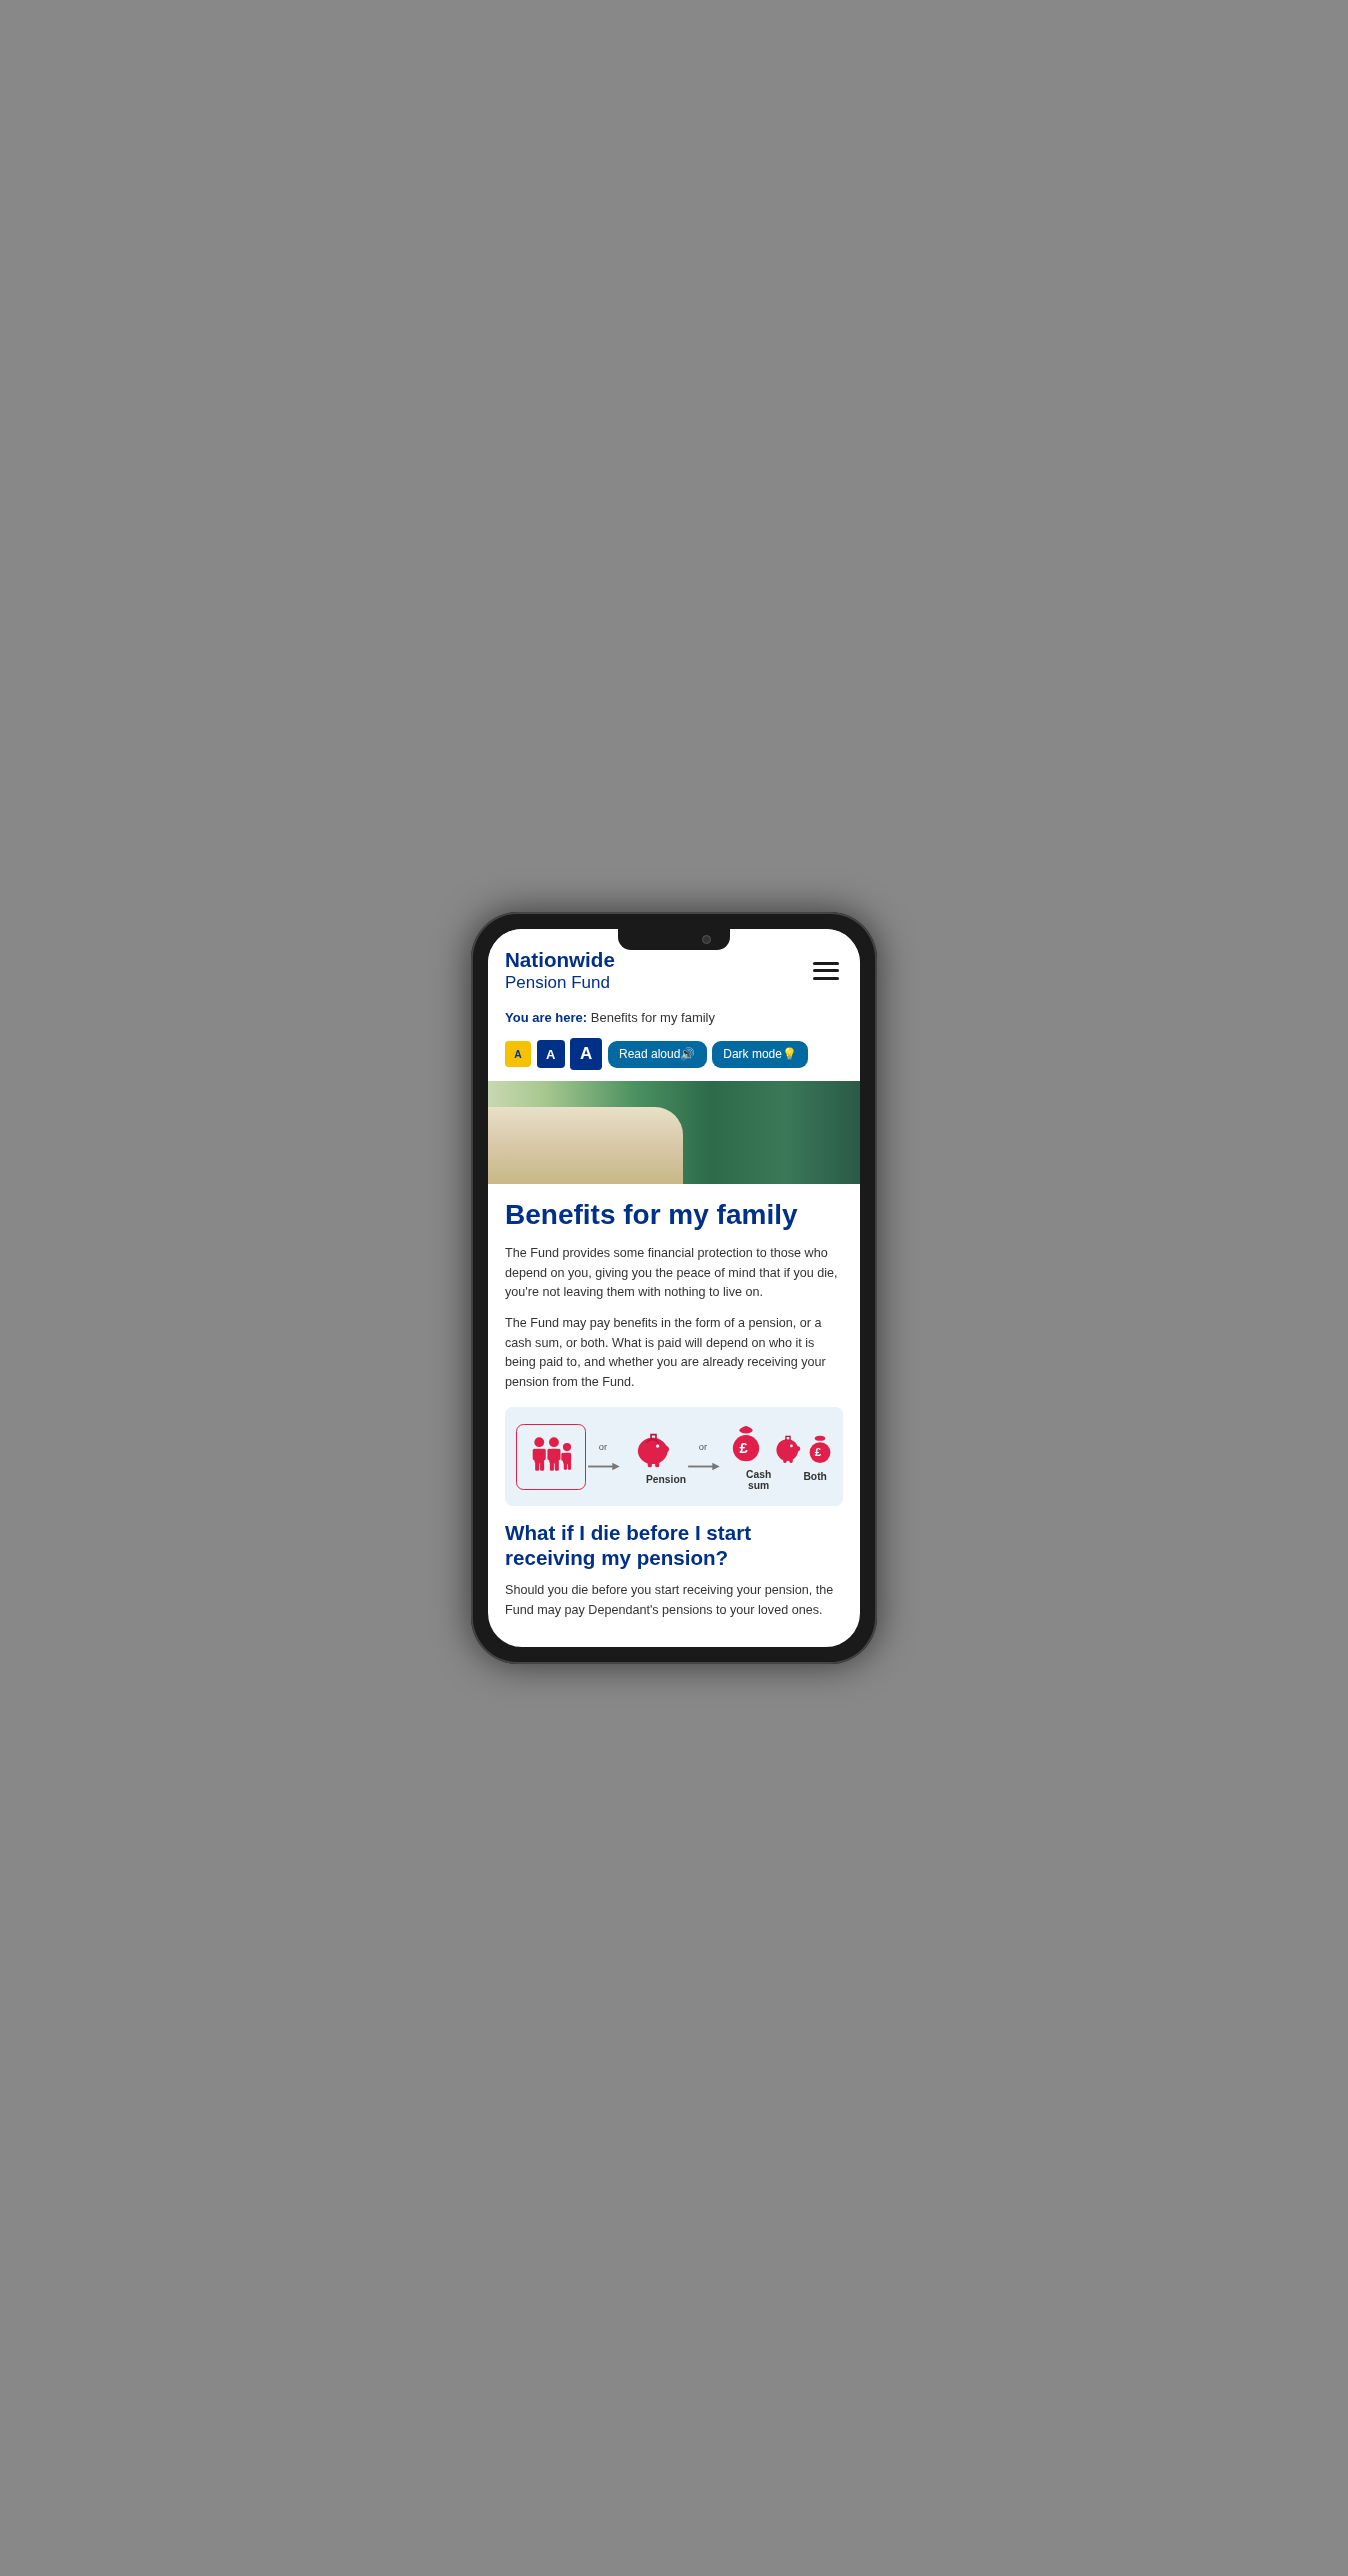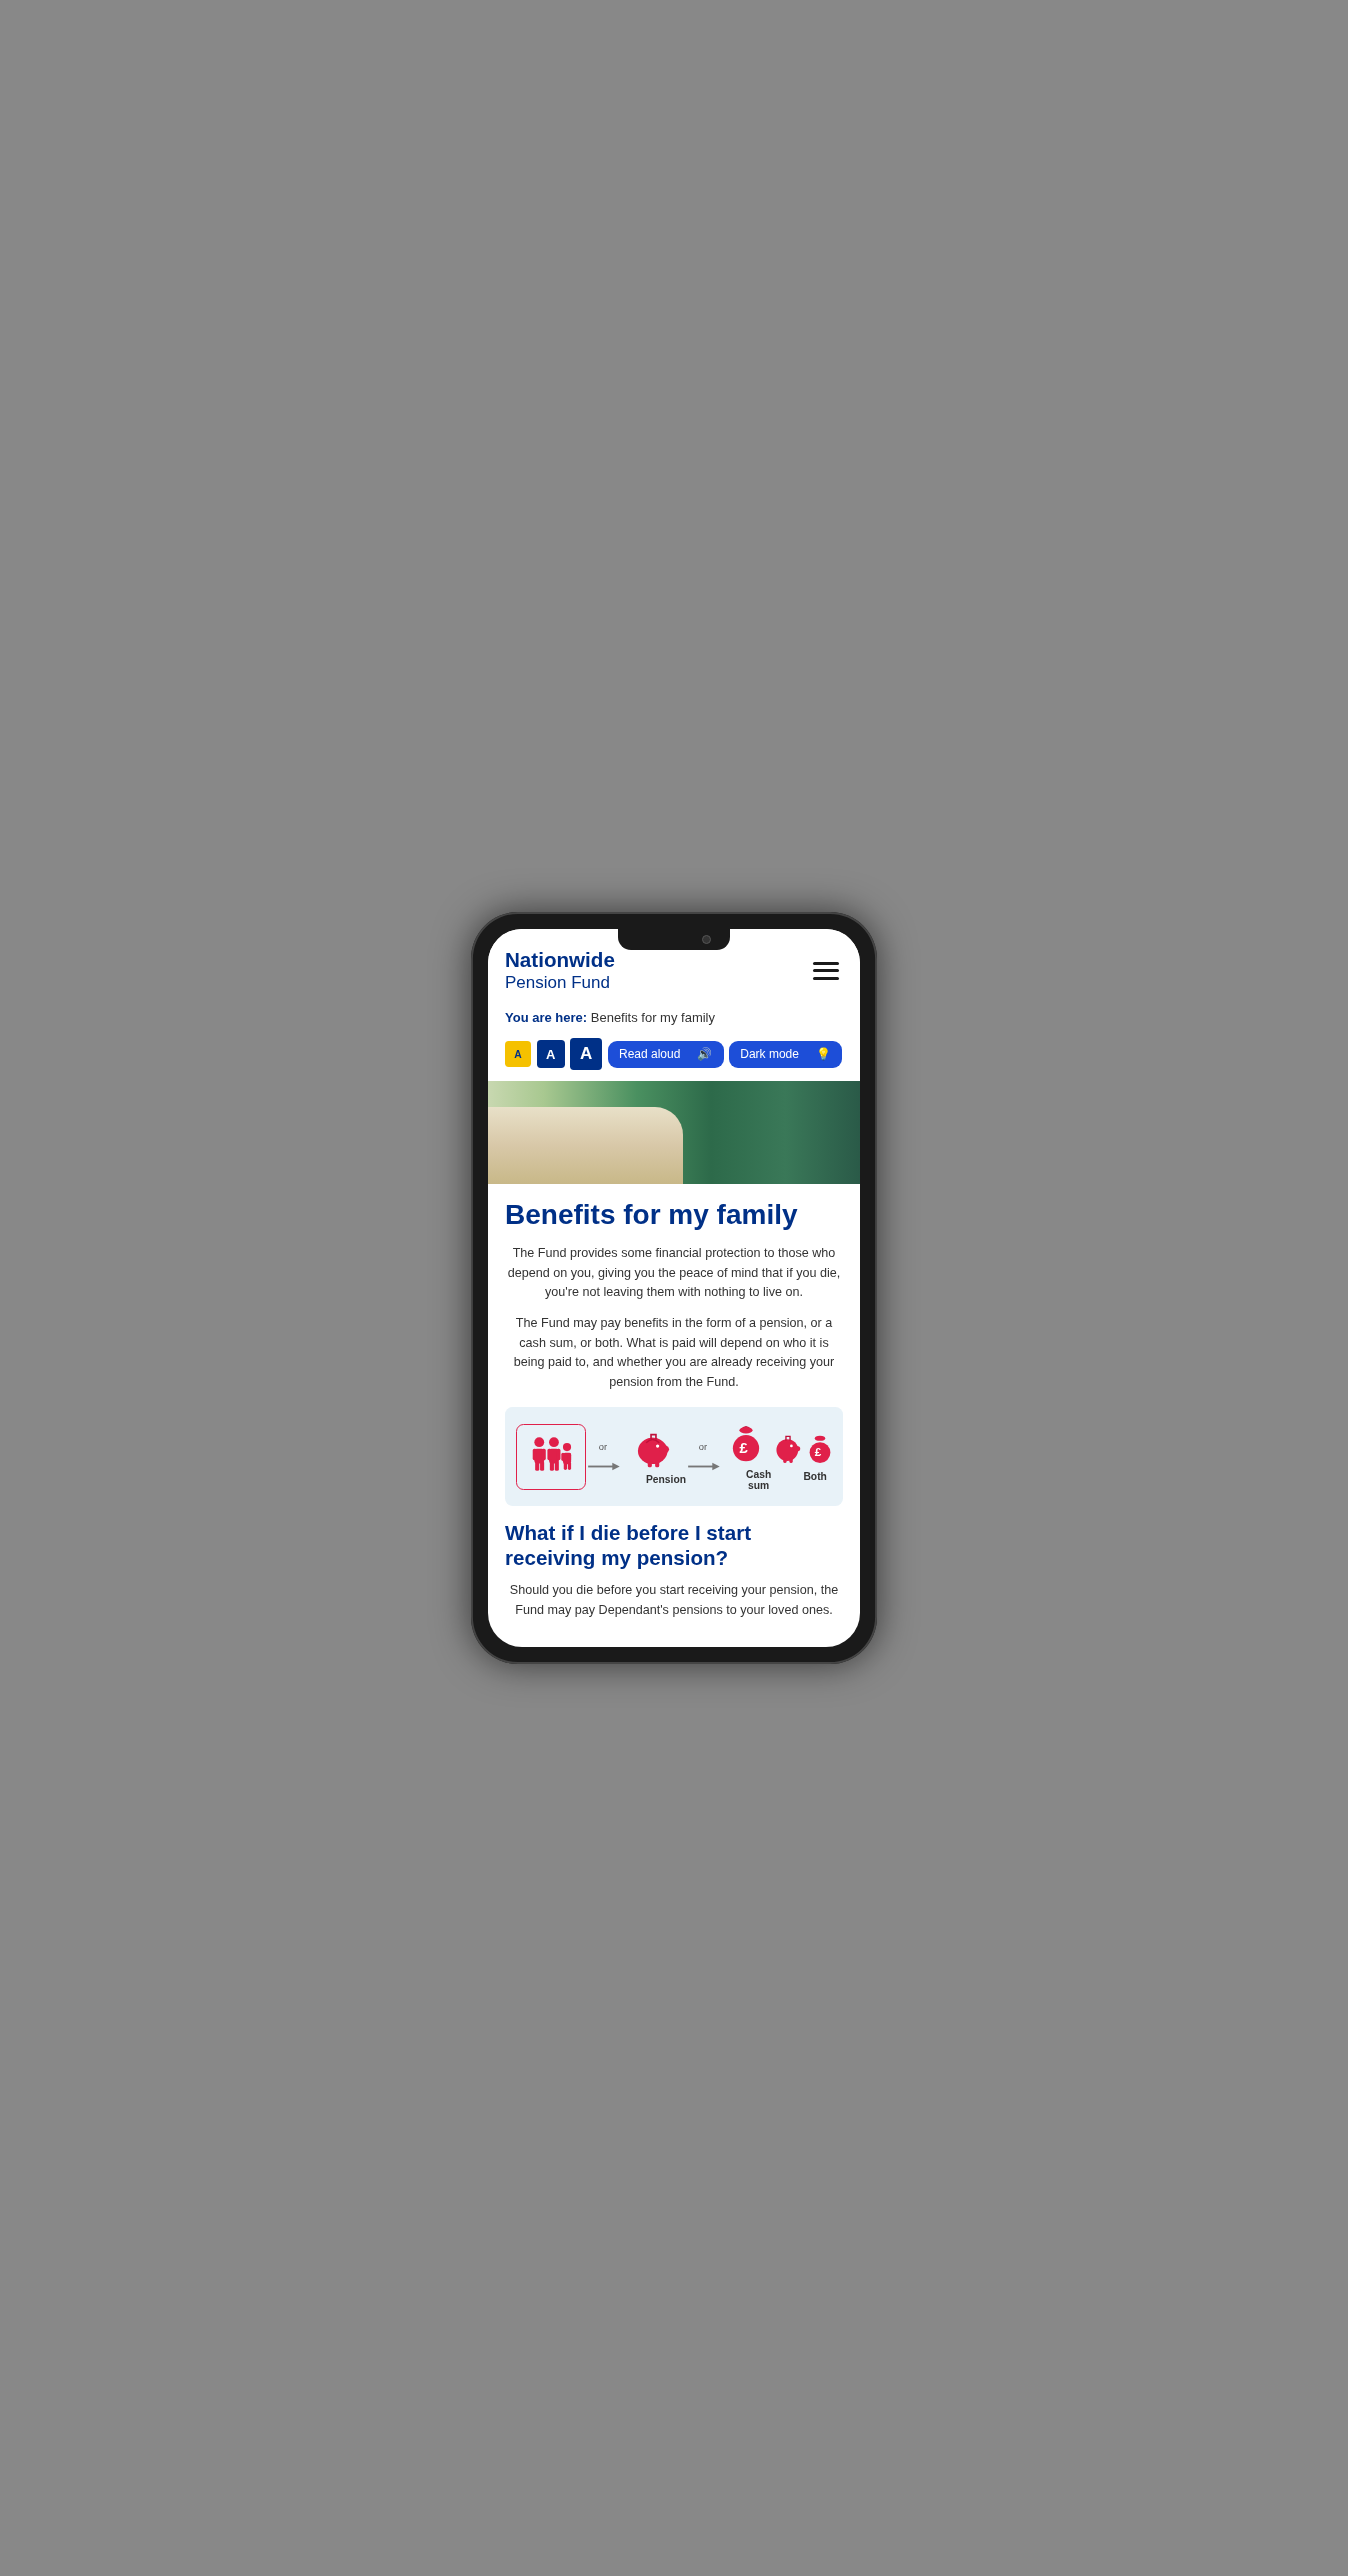--- a/index.html
+++ b/index.html
@@ -146,30 +146,30 @@
 
     .font-btn-lg {
       background: #003087;
       color: #fff;
       font-size: 17px;
       width: 32px;
       height: 32px;
     }
 
     .read-aloud-btn, .dark-mode-btn {
-      background: #1d4ed8;
+      background: #0369a1;
       color: #fff;
       border: none;
       border-radius: 9px;
       padding: 6.5px 11.2px;
       font-size: 12px;
       cursor: pointer;
       display: flex;
       align-items: center;
-      gap: 17px;
+      gap: 0;
       font-weight: 500;
     }
 
     
     .hero-image {
       width: 100%;
       height: 103px;
       background: linear-gradient(135deg, #5ba4a4 0%, #2d7a6e 30%, #3a8a5c 60%, #4a9a6a 100%);
       overflow: hidden;
       position: relative;
@@ -206,21 +206,20 @@
       color: #003087;
       line-height: 1.15;
       margin-bottom: 13px;
     }
 
     .body-text {
       font-size: 12.6px;
       color: #333;
       line-height: 1.55;
       margin-bottom: 11.2px;
-      text-align: center;
     }
 
     
     .diagram-box {
       background: #e8f2f8;
       border-radius: 7.5px;
       padding: 15px 11.2px;
       margin: 15px 0;
       display: flex;
       align-items: center;

